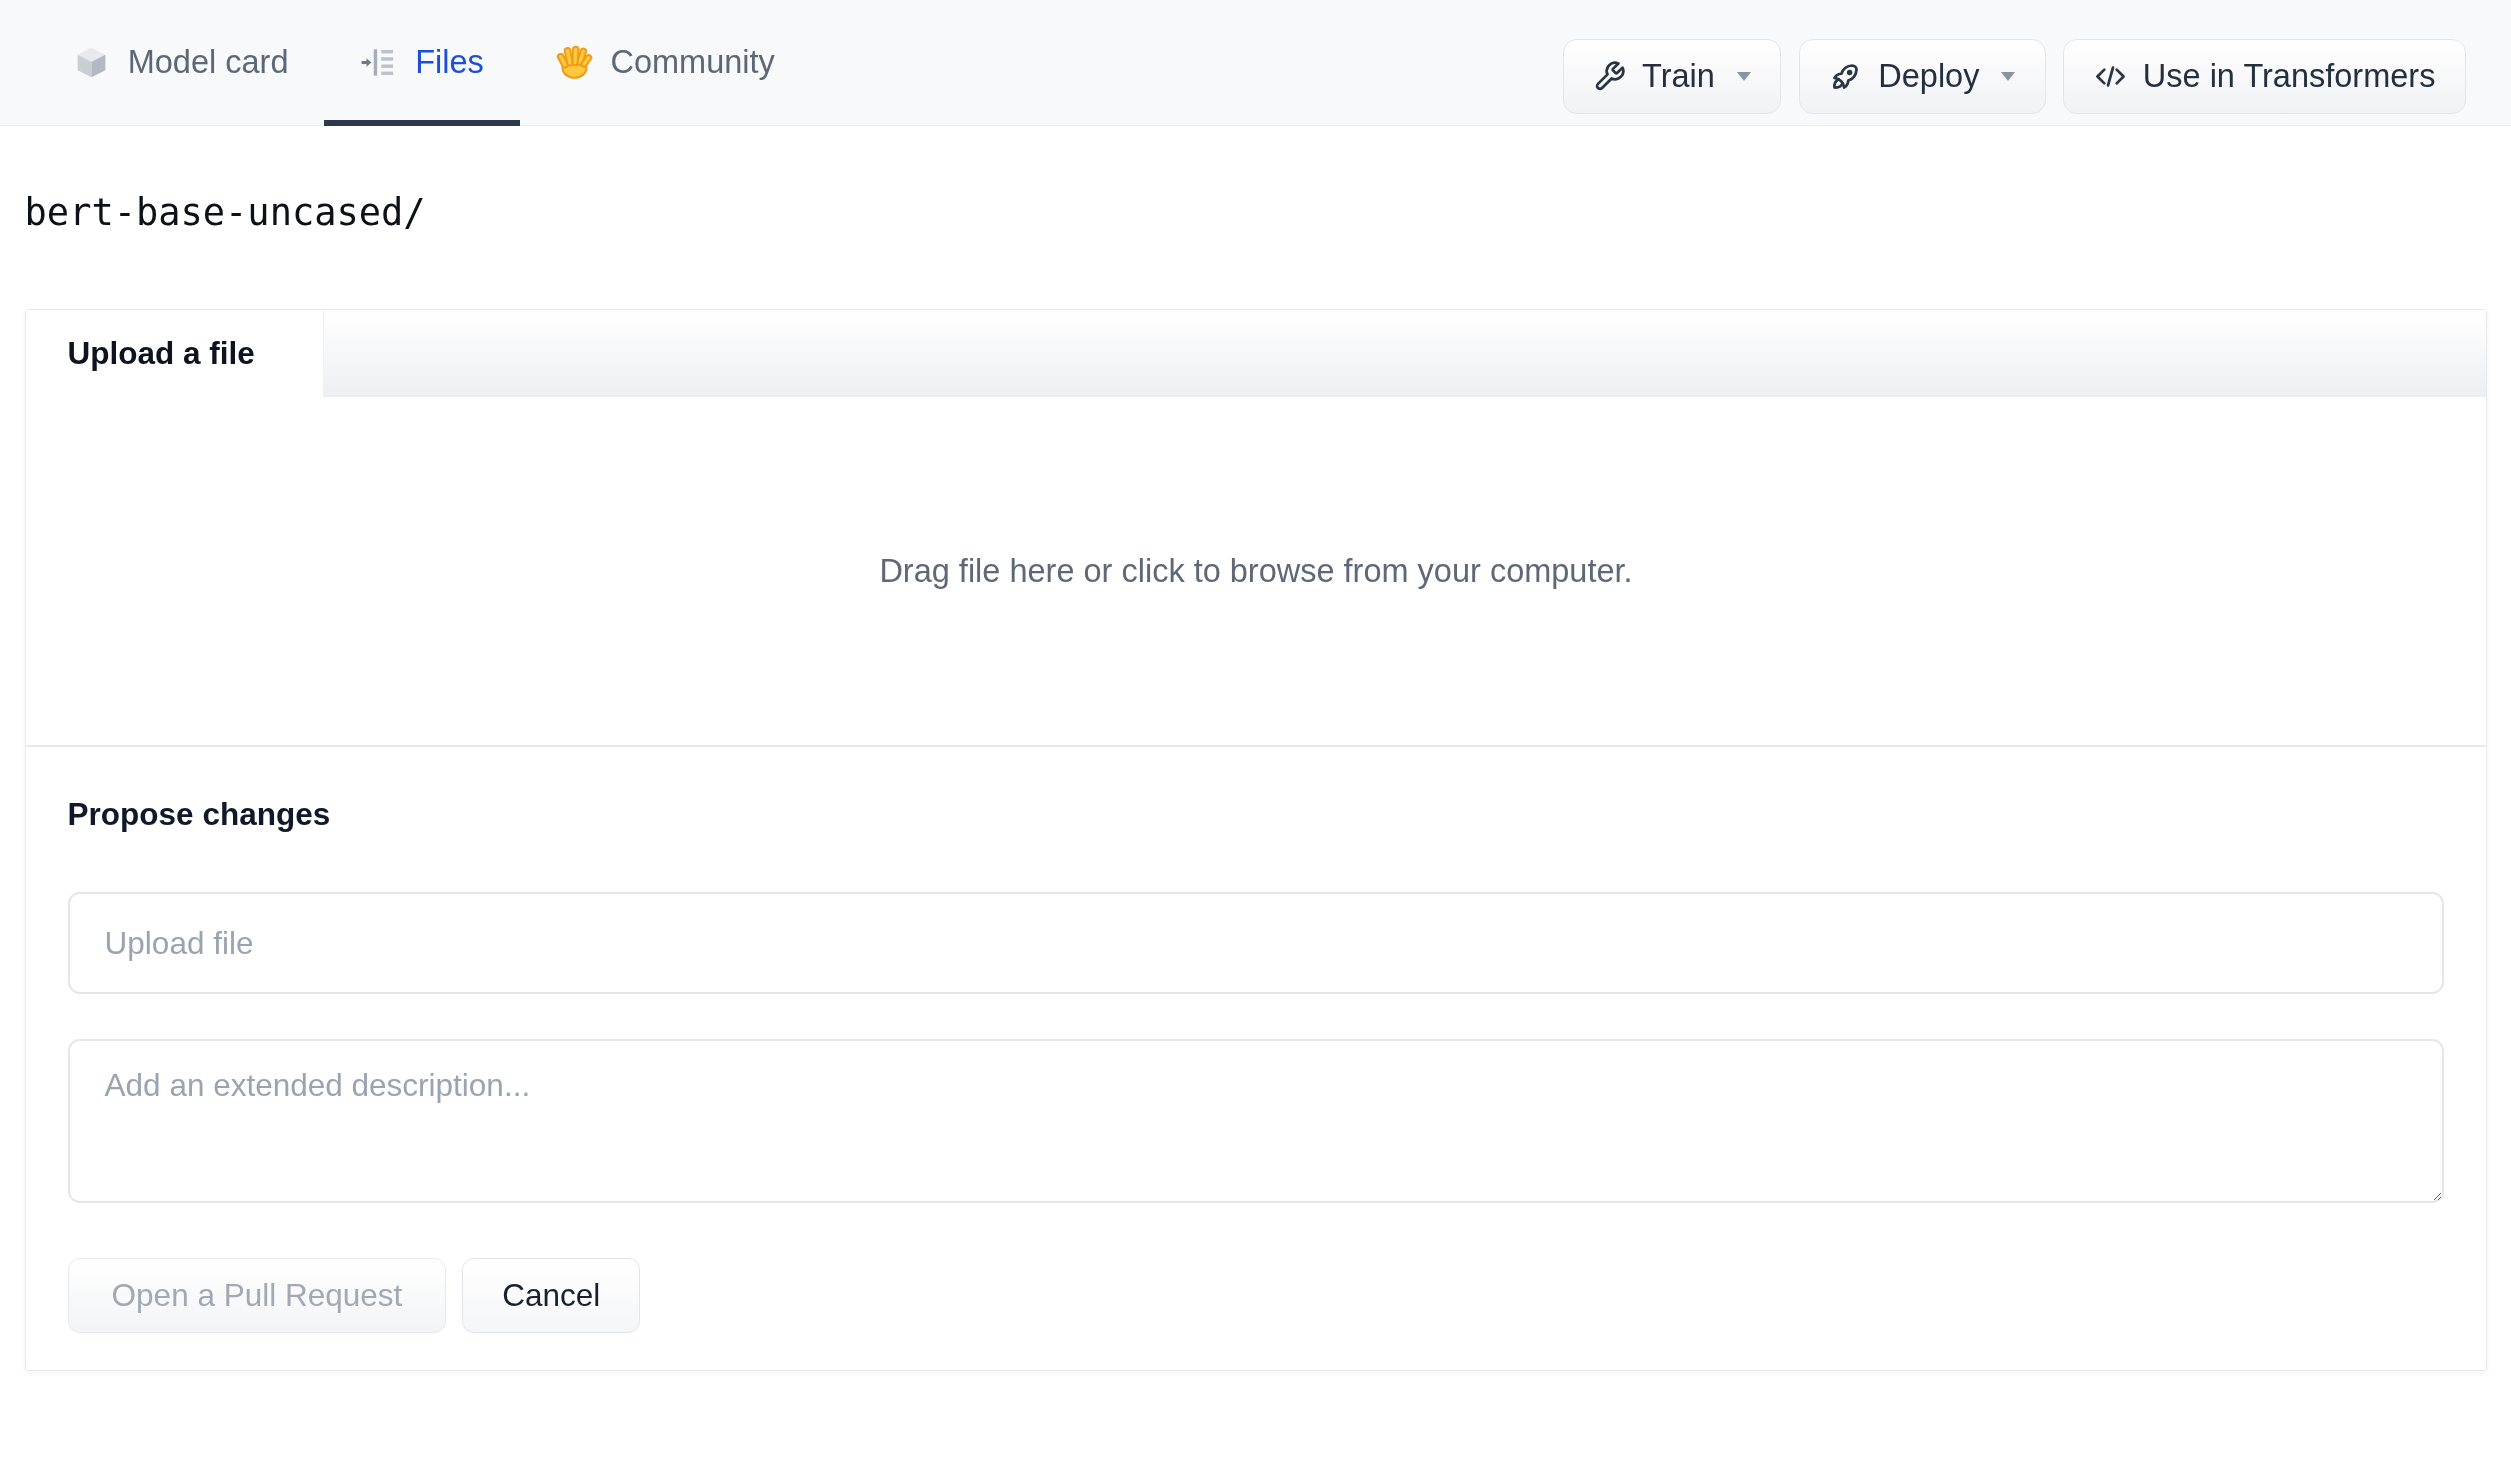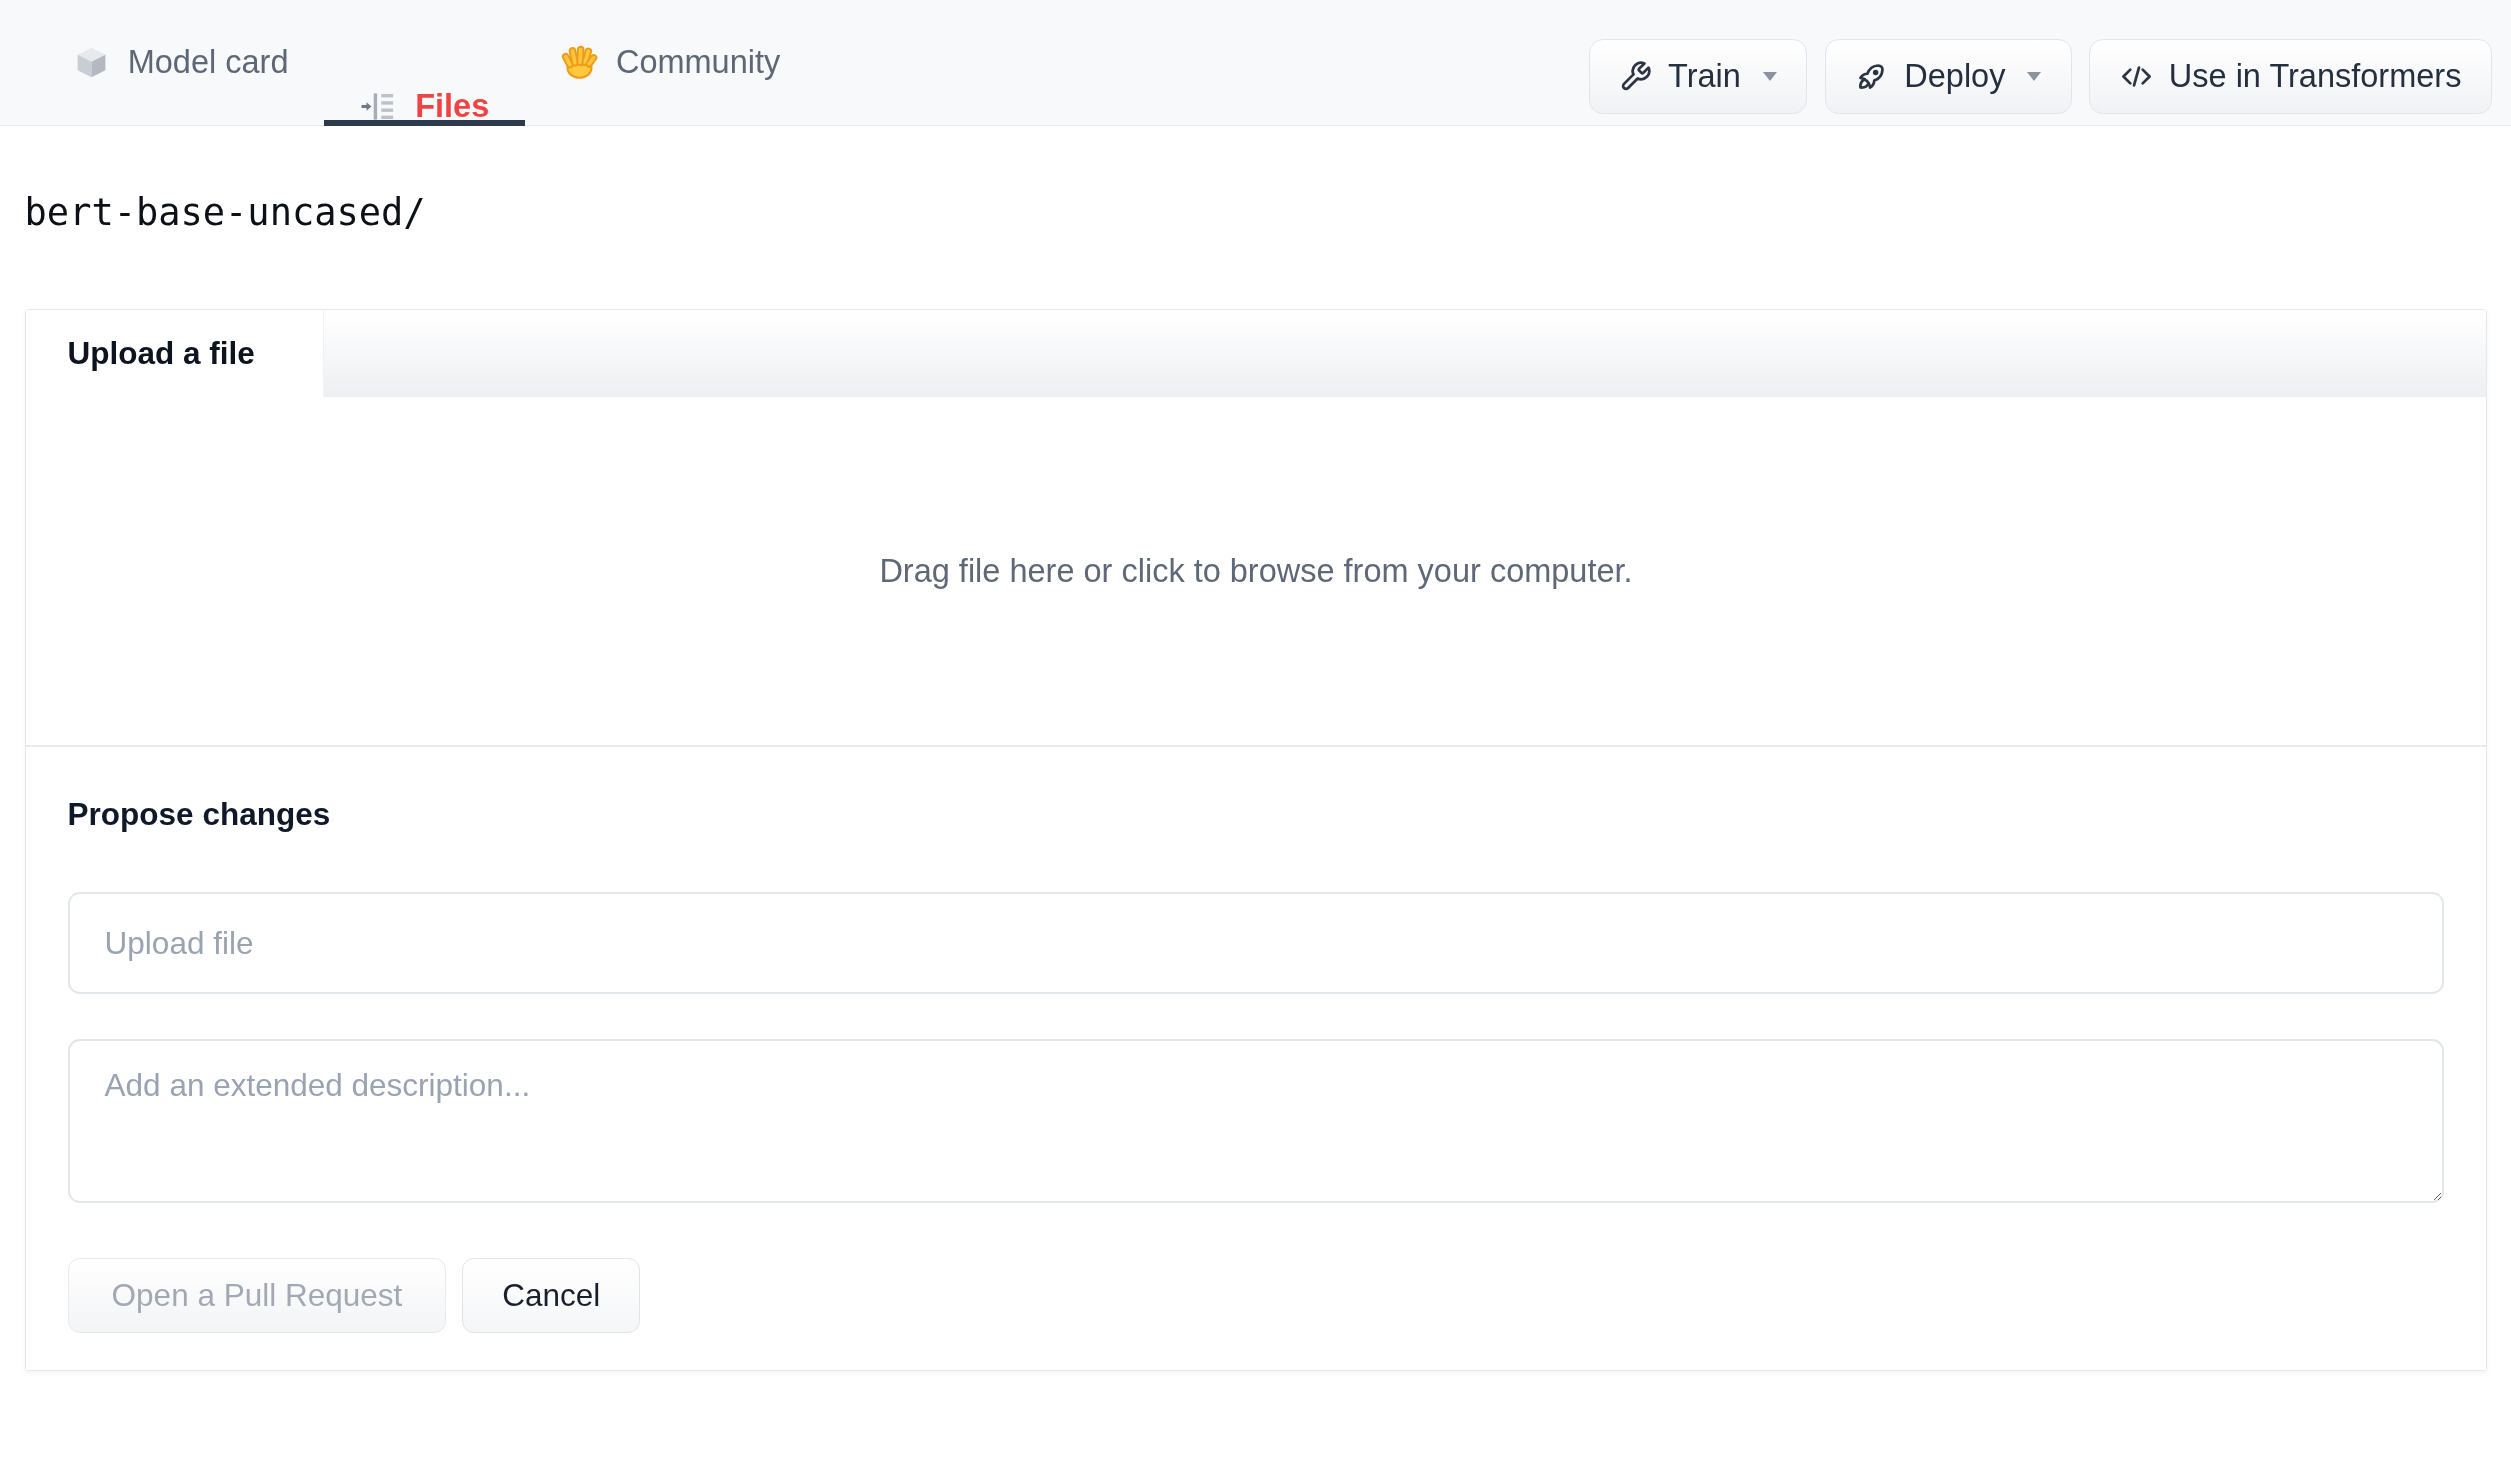--- a/index.html
+++ b/index.html
@@ -11,33 +11,33 @@
     overflow: hidden;
   }
 
   
   .topnav {
     height: 126px;
     background: #f8f9fb;
     border-bottom: 1px solid #ebedf0;
     display: flex;
     align-items: stretch;
-    padding: 0 20px 0 37px;
+    padding: 0 46px 0 37px;
   }
   .nav-tabs { display: flex; align-items: stretch; }
   .nav-tab {
     position: relative;
     display: flex; align-items: center; gap: 17.7px;
     padding: 0 36px;
     font-size: 32.5px;
     color: #5d6776;
     cursor: pointer;
     white-space: nowrap;
   }
-  .nav-tab.active { color: #ef4444; font-weight: bold; align-items: flex-end; }
+  .nav-tab.active { color: #1d4ed8; font-weight: normal; }
   .nav-tab .underline {
     position: absolute; left: 0; right: 0; bottom: -1px;
     height: 5.9px; background: #2d3a4d;
   }
   .nav-actions { margin-left: auto; display: flex; align-items: center; gap: 17.7px; }
   .btn-top {
     display: flex; align-items: center; gap: 15.8px;
     height: 75px; padding: 0 29.6px;
     background: linear-gradient(180deg, #ffffff 0%, #f1f2f5 100%);
     border: 1.5px solid #e2e5ea;

